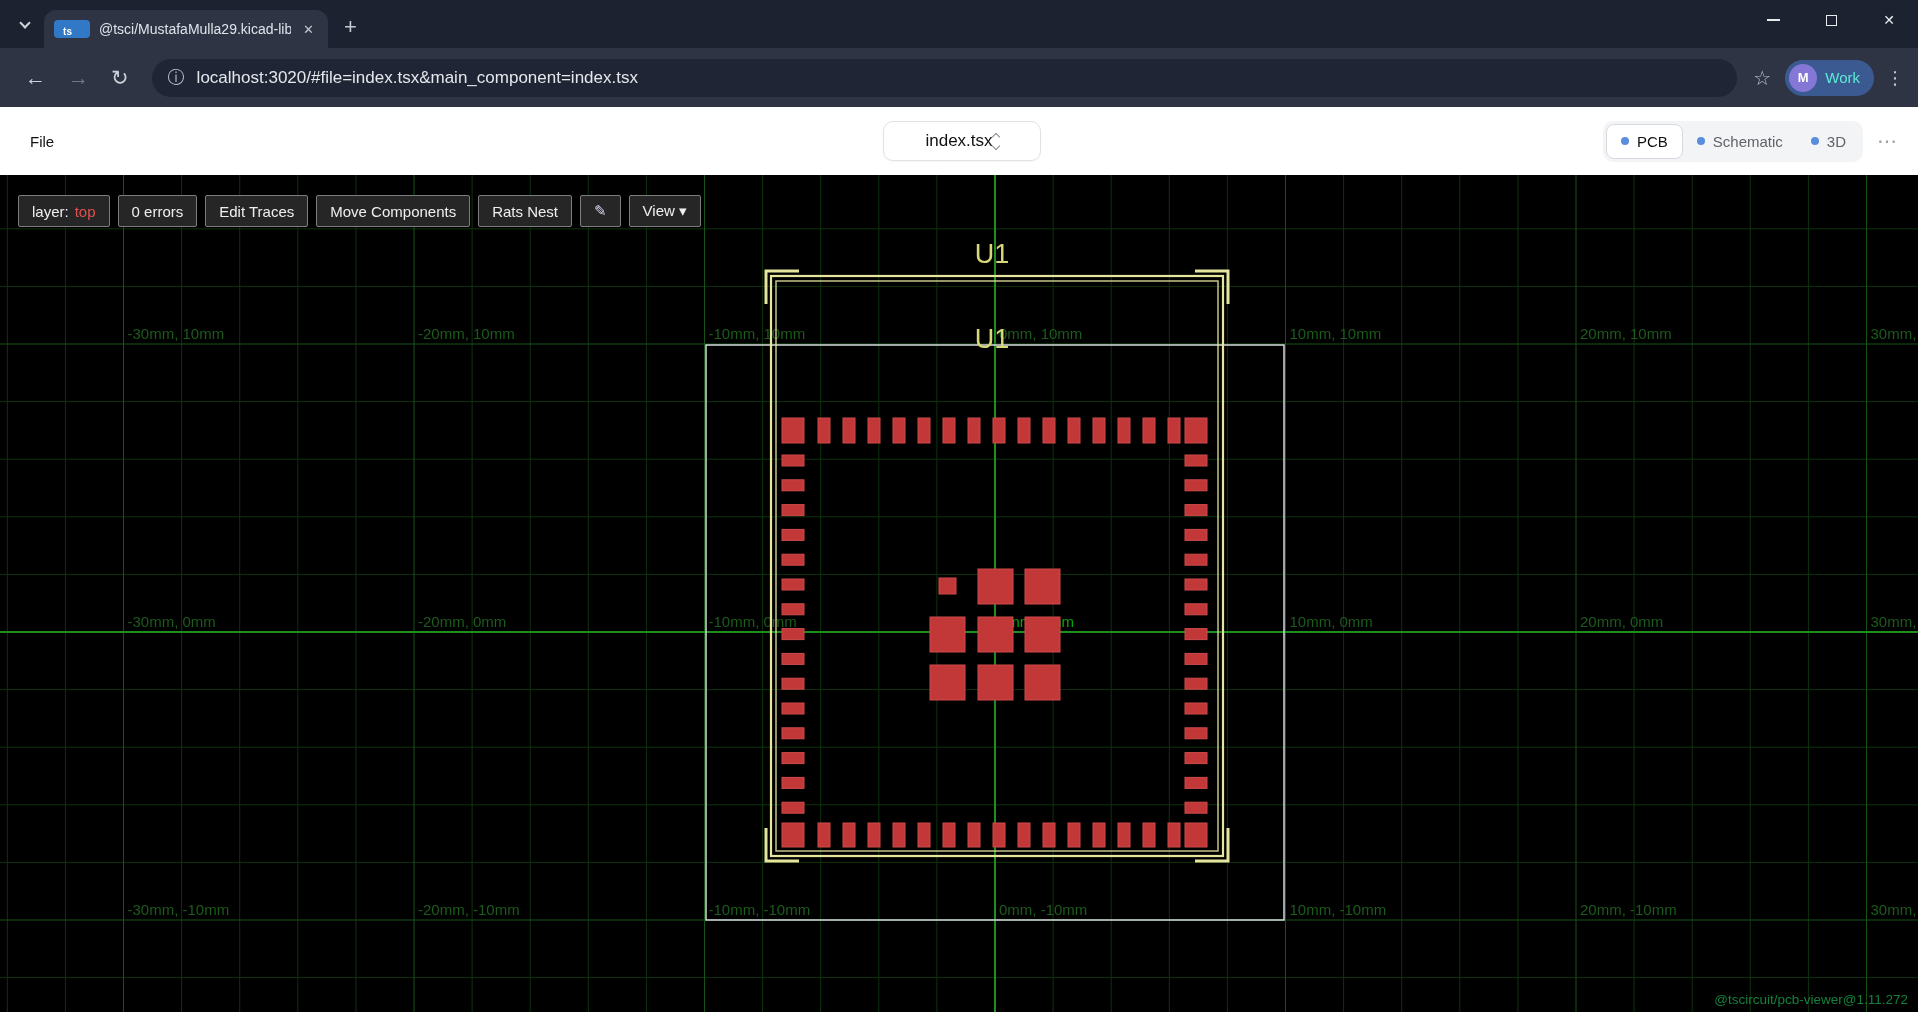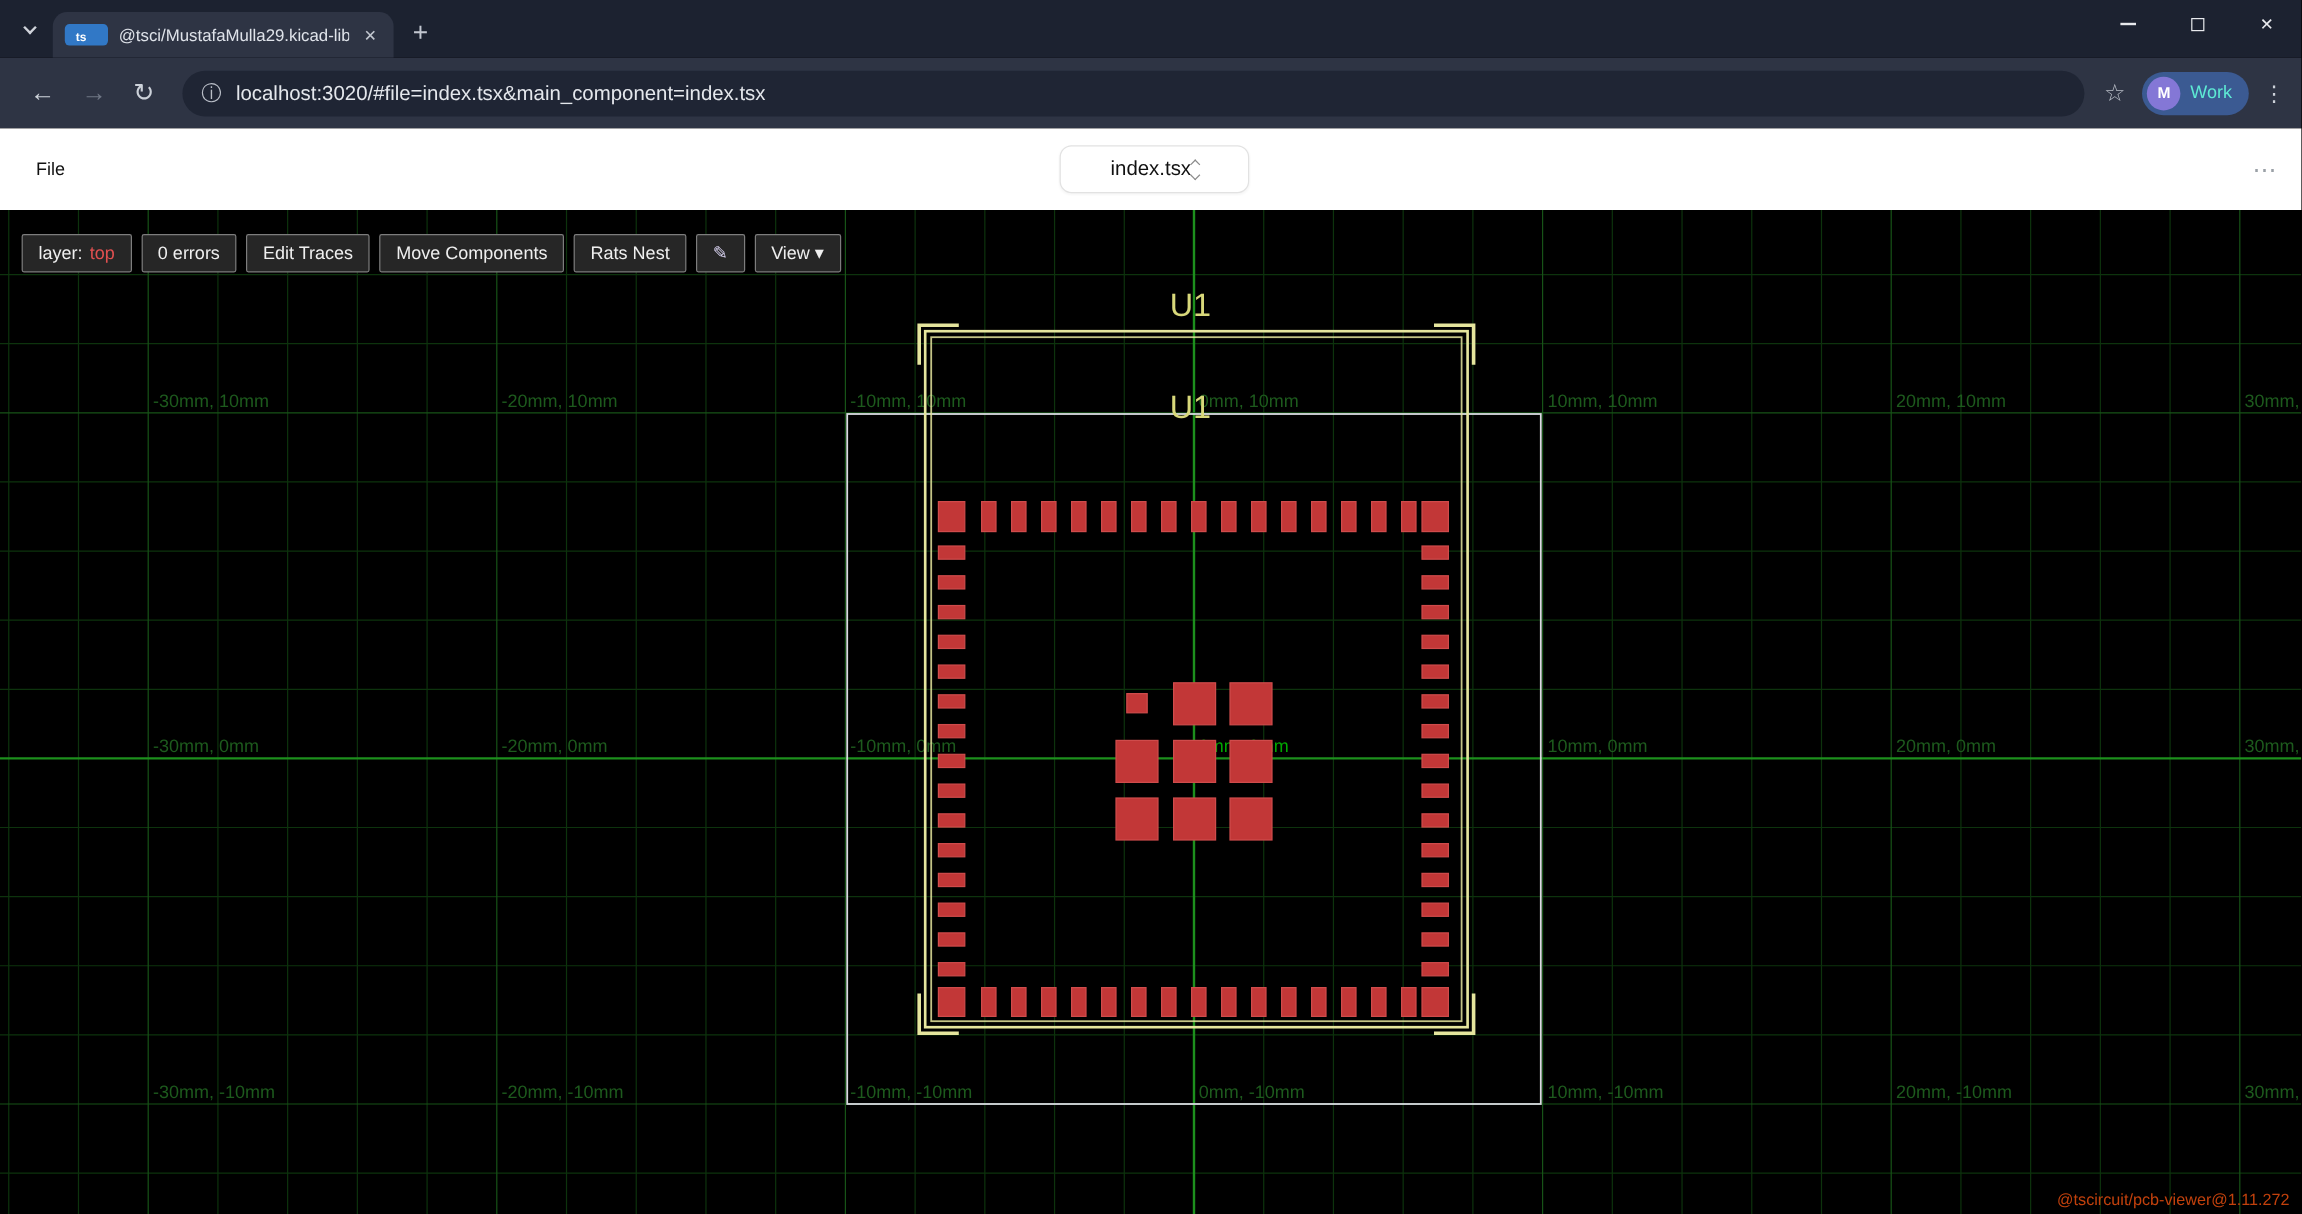--- a/index.html
+++ b/index.html
@@ -71,21 +71,21 @@
 
   
   .canvas { position:relative; width:1918px; height:837px; background:#000; overflow:hidden; }
   .canvas svg { position:absolute; left:0; top:0; }
   .pcbtoolbar { position:absolute; left:18px; top:20px; display:flex; gap:8px; z-index:5; }
   .tbtn { background:#262626; border:1px solid #7d7d7d; border-radius:2px; color:#efefef;
           font-size:15px; padding:6px 13px; display:flex; align-items:center; gap:6px;
           white-space:nowrap; }
   .layerval { color:#e05050; }
   .penglyph { color:#d8d2f0; font-size:15px; }
-  .version { position:absolute; right:10px; bottom:5px; color:#c2410c; font-size:13.5px;
+  .version { position:absolute; right:10px; bottom:5px; color:#15803d; font-size:13.5px;
              z-index:5; }
 </style>
 </head>
 <body>
 
 <div class="tabstrip">
   <div class="tabsearch">
       <span class="chev"></span>
     </div>
   <div class="tab">
@@ -124,20 +124,34 @@
 <div class="appheader">
   <span class="filemenu">File</span>
   <div class="fileselect">
     <span class="val">index.tsx</span>
     <span class="updown">
       <span class="uchev"></span>
         <span class="dchev"></span>
     </span>
   </div>
   <div class="headright">
+    <div class="seg">
+      <span class="segbtn active">
+        <span class="dot" style="background: rgb(90, 141, 221);"></span>
+        <span>PCB</span>
+      </span>
+      <span class="segbtn">
+        <span class="dot" style="background: rgb(90, 141, 221);"></span>
+        <span>Schematic</span>
+      </span>
+      <span class="segbtn">
+        <span class="dot" style="background: rgb(90, 141, 221);"></span>
+        <span>3D</span>
+      </span>
+    </div>
     <span class="overflowbtn">⋯</span>
   </div>
 </div>
 
 <div class="canvas">
   <svg id="pcbsvg" width="1918" height="837">
       <line x1="7.2999999999999545" y1="0" x2="7.2999999999999545" y2="837" stroke="#0d330d" stroke-width="1"></line>
       <line x1="65.39999999999998" y1="0" x2="65.39999999999998" y2="837" stroke="#0d330d" stroke-width="1"></line>
       <line x1="181.60000000000002" y1="0" x2="181.60000000000002" y2="837" stroke="#0d330d" stroke-width="1"></line>
       <line x1="239.69999999999993" y1="0" x2="239.69999999999993" y2="837" stroke="#0d330d" stroke-width="1"></line>

